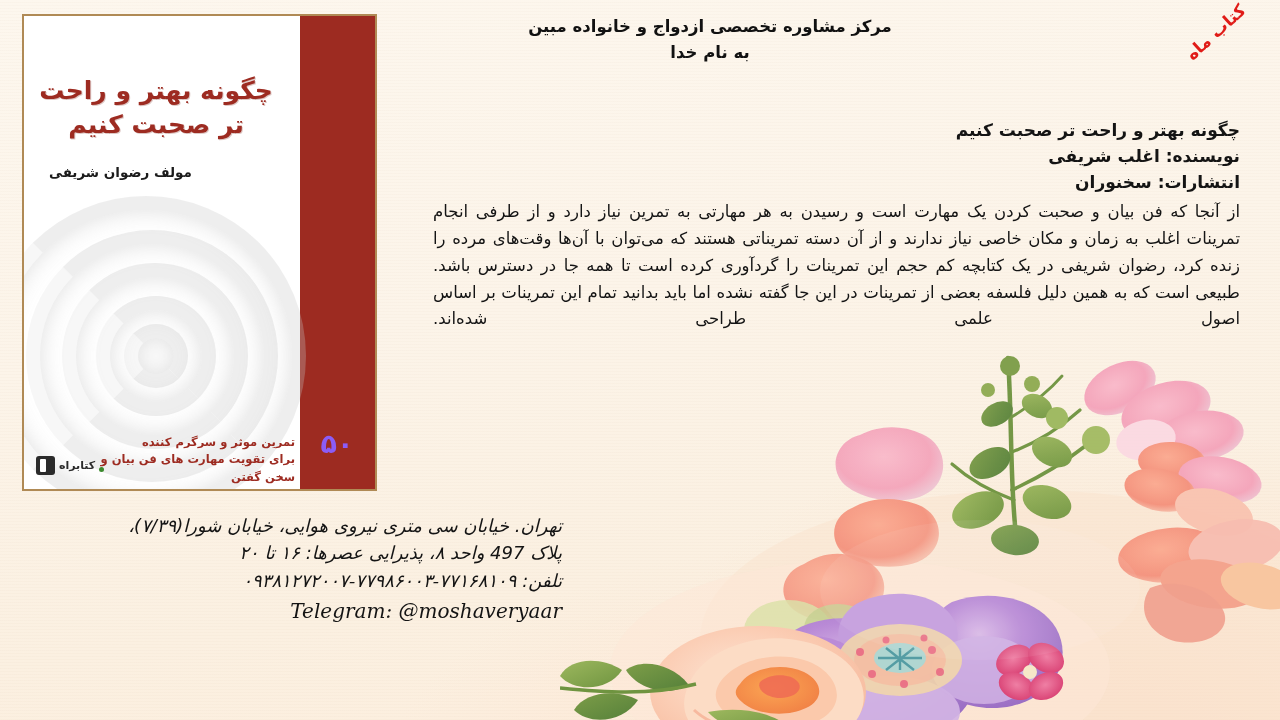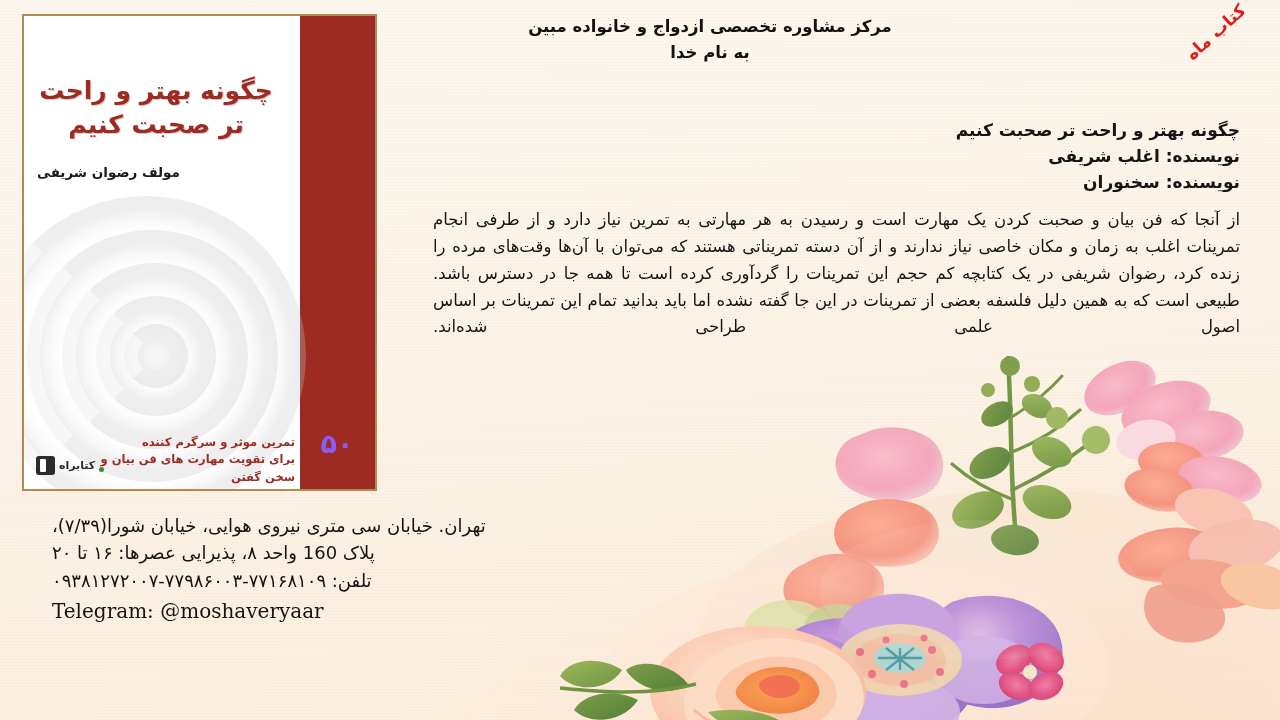--- a/index.html
+++ b/index.html
@@ -108,21 +108,21 @@
     font-size: 25px;
     line-height: 1.35;
     direction: rtl;
     text-shadow: 1px 1px 0 rgba(120,30,20,.25);
   }
 
   
   #cover-author {
     position: absolute;
     top: 148px;
-    right: 108px;
+    right: 96px;
     width: 230px;
     text-align: left;
     color: #1b1b1b;
     font-weight: bold;
     font-size: 13.5px;
     direction: rtl;
   }
 
   
   #cover-number {
@@ -235,37 +235,38 @@
 
   #meta-block .meta-line {
     font-weight: bold;
     font-size: 17px;
     line-height: 1.52;
     text-align: right;
     white-space: nowrap;
   }
 
   #body-paragraph {
-    margin-top: 12px;
+    margin-top: 4px;
     font-size: 16.5px;
     line-height: 1.62;
     text-align: justify;
     text-align-last: justify;
     color: #141414;
   }
 
   
   #footer {
     position: absolute;
     left: 52px;
     top: 512px;
     width: 510px;
-    text-align: left;
+    text-align: right;
     direction: rtl;
     color: #141414;
+    font-style: italic;
   }
   #footer .addr-line {
     font-size: 18px;
     line-height: 1.52;
   }
   #footer .tel-line {
     font-size: 18px;
     line-height: 1.52;
   }
   #footer .telegram-line {
@@ -485,25 +486,25 @@
     <div class="hline">مرکز مشاوره تخصصی ازدواج و خانواده مبین</div>
     <div class="hline">به نام خدا</div>
   </div>
 
   <div id="corner-badge">کتاب ماه</div>
 
   <div id="content">
     <div id="meta-block">
       <div class="meta-line">چگونه بهتر و راحت تر صحبت کنیم</div>
       <div class="meta-line">نویسنده: اغلب شریفی</div>
-      <div class="meta-line">نویسنده: سخنوران</div>
+      <div class="meta-line">انتشارات: سخنوران</div>
     </div>
     <div id="body-paragraph">از آنجا که فن بیان و صحبت کردن یک مهارت است و رسیدن به هر مهارتی به تمرین نیاز دارد و از طرفی انجام تمرینات اغلب به زمان و مکان خاصی نیاز ندارند و از آن دسته تمریناتی هستند که می‌توان با آن‌ها وقت‌های مرده را زنده کرد، رضوان شریفی در یک کتابچه کم حجم این تمرینات را گردآوری کرده است تا همه جا در دسترس باشد. طبیعی است که به همین دلیل فلسفه بعضی از تمرینات در این جا گفته نشده اما باید بدانید تمام این تمرینات بر اساس اصول علمی طراحی شده‌اند.</div>
   </div>
 
   <div id="footer">
     <div class="addr-line">تهران. خیابان سی متری نیروی هوایی، خیابان شورا(۷/۳۹)،</div>
-    <div class="addr-line">پلاک 160 واحد ۸، پذیرایی عصرها: ۱۶ تا ۲۰</div>
+    <div class="addr-line">پلاک 497 واحد ۸، پذیرایی عصرها: ۱۶ تا ۲۰</div>
     <div class="tel-line">تلفن: ۷۷۱۶۸۱۰۹-۷۷۹۸۶۰۰۳-۰۹۳۸۱۲۷۲۰۰۷</div>
     <div class="telegram-line">Telegram:  @moshaveryaar</div>
   </div>
 
 </div>
 
 </body></html>

